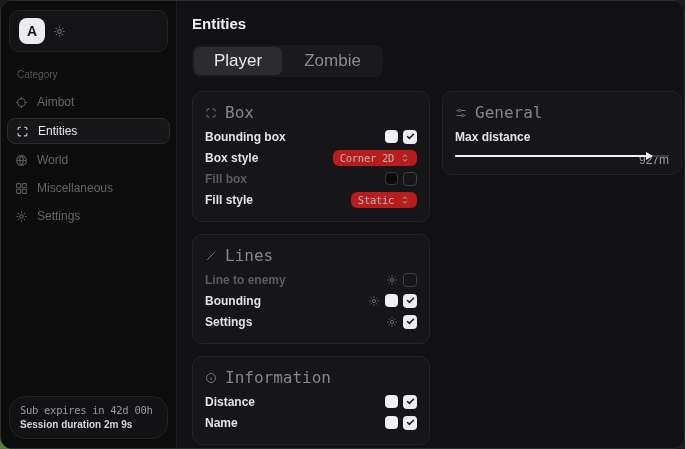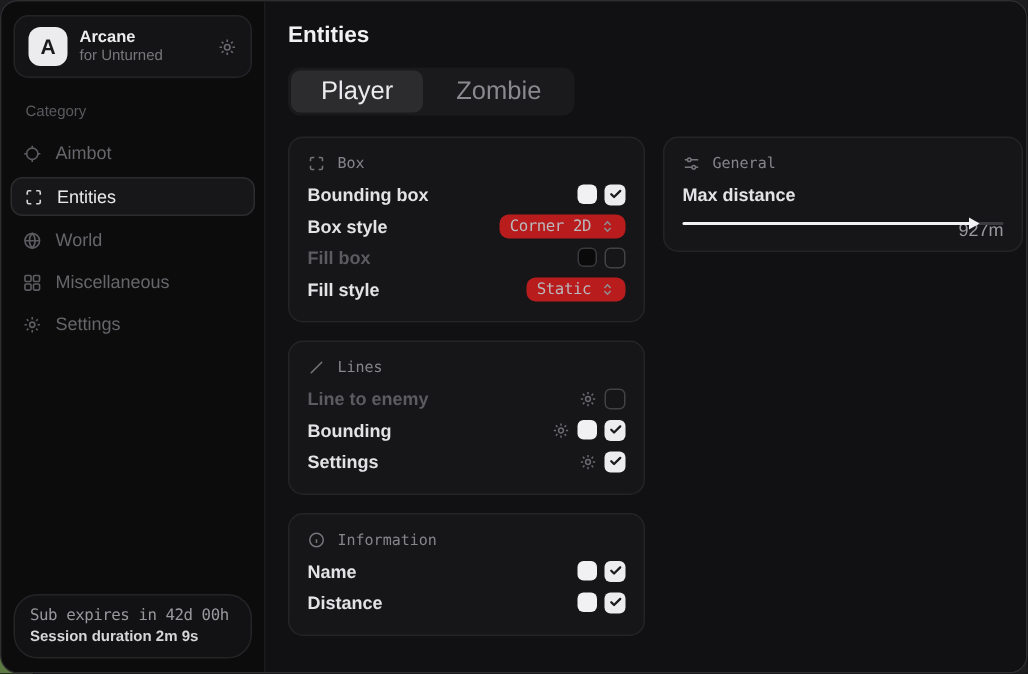--- a/index.html
+++ b/index.html
@@ -29,21 +29,21 @@
   .main { flex:1; background:#111113; padding:14px 14px 0 15px; }
   .page-title { font-size:15px; font-weight:bold; color:#f1f1f3; margin-bottom:13px; }
   .tabs { display:inline-flex; background:#1a1a1d; border-radius:8px; padding:2px; gap:2px; margin-bottom:14px; }
   .tab { font-size:17px; padding:4px 20px; border-radius:6px; color:#8a8a8e; cursor:pointer; }
   .tab.active { background:#2c2c2f; color:#ebebee; }
 
   .cols { display:flex; gap:12px; align-items:flex-start; }
   .col-left { width:238px; flex:none; }
   .col-right { width:240px; flex:none; }
   .card { background:#161619; border:1px solid #242427; border-radius:10px; padding:9px 12px 11px 12px; margin-bottom:12px; }
-  .sec-head { display:flex; align-items:center; gap:8px; color:#85858a; font-family:"DejaVu Sans Mono", monospace; font-size:10px; margin:2px 0 4px 0; }
+  .sec-head { display:flex; align-items:center; gap:8px; color:#85858a; font-family:"DejaVu Sans Mono", monospace; font-size:16px; margin:2px 0 4px 0; }
   .sec-head .ic { display:flex; color:#76767a; }
   .row { display:flex; align-items:center; justify-content:space-between; height:21px;text-align:right; }
   .row-label { font-size:12px; color:#e3e3e6; font-weight:bold; }
   .row.dim .row-label { color:#5c5c60; }
   .ctrls { display:flex; align-items:center; gap:5px; }
   .swatch { width:13px; height:13px; border-radius:4px; }
   .swatch.white { background:#f1f1f3; }
   .swatch.black { background:#0a0a0b; border:1px solid #39393c; }
   .cb { width:14px; height:14px; border-radius:4px; display:flex; align-items:center; justify-content:center; }
   .cb.checked { background:#ededf0; }
@@ -65,24 +65,20 @@
 <body>
 
 <div class="desktop-corner"></div>
 
 <div class="window">
 
   <div class="sidebar">
 
     <div class="sb-header">
       <div class="logo">A</div>
-      <div class="sb-header-text">
-        <div class="app-name">Arcane</div>
-        <div class="app-sub">for Unturned</div>
-      </div>
       <span class="sb-gear">
         <svg width="13" height="13" viewBox="0 0 24 24" fill="none" stroke="currentColor" stroke-width="2">
           <circle cx="12" cy="12" r="3.4"></circle>
           <path d="M12 2.5v3M12 18.5v3M2.5 12h3M18.5 12h3M5.2 5.2l2.1 2.1M16.7 16.7l2.1 2.1M18.8 5.2l-2.1 2.1M7.3 16.7l-2.1 2.1"></path>
         </svg>
       </span>
     </div>
 
     <div class="category-label">Category</div>
 
@@ -274,33 +270,33 @@
               <svg width="12" height="12" viewBox="0 0 24 24" fill="none" stroke="currentColor" stroke-width="2">
                 <circle cx="12" cy="12" r="9"></circle>
                   <path d="M12 11v5"></path>
                   <path d="M12 7.5h.01"></path>
               </svg>
             </span>
             <span>Information</span>
           </div>
 
           <div class="row">
+            <span class="row-label">Distance</span>
+            <span class="ctrls">
+              <span class="swatch white"></span>
+              <span class="cb checked">
+                <svg width="9" height="9" viewBox="0 0 24 24" fill="none" stroke="#1b1b1d" stroke-width="4" stroke-linecap="round" stroke-linejoin="round">
+                    <polyline points="20 6 9 17 4 12"></polyline>
+                  </svg>
+              </span>
+            </span>
+          </div>
+
+          <div class="row">
             <span class="row-label">Name</span>
-            <span class="ctrls">
-              <span class="swatch white"></span>
-              <span class="cb checked">
-                <svg width="9" height="9" viewBox="0 0 24 24" fill="none" stroke="#1b1b1d" stroke-width="4" stroke-linecap="round" stroke-linejoin="round">
-                    <polyline points="20 6 9 17 4 12"></polyline>
-                  </svg>
-              </span>
-            </span>
-          </div>
-
-          <div class="row">
-            <span class="row-label">Distance</span>
             <span class="ctrls">
               <span class="swatch white"></span>
               <span class="cb checked">
                 <svg width="9" height="9" viewBox="0 0 24 24" fill="none" stroke="#1b1b1d" stroke-width="4" stroke-linecap="round" stroke-linejoin="round">
                     <polyline points="20 6 9 17 4 12"></polyline>
                   </svg>
               </span>
             </span>
           </div>
         </div>

